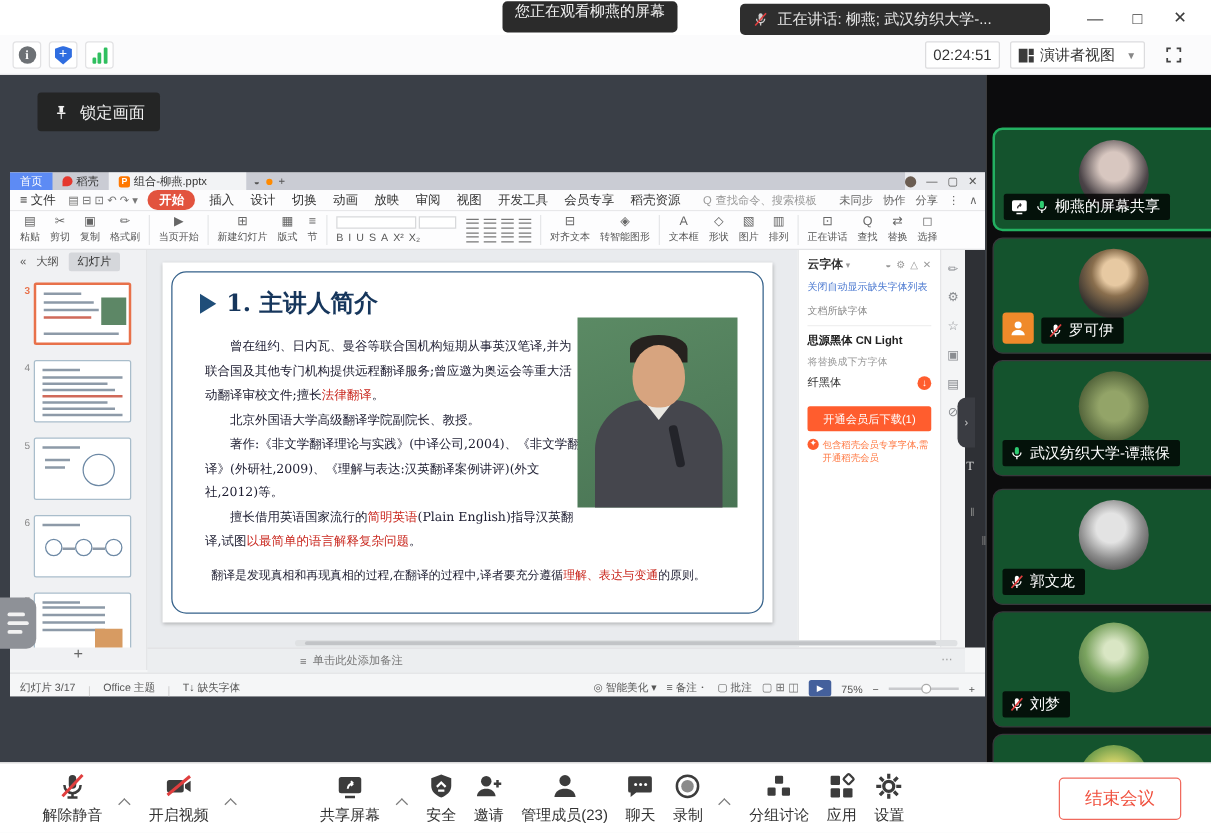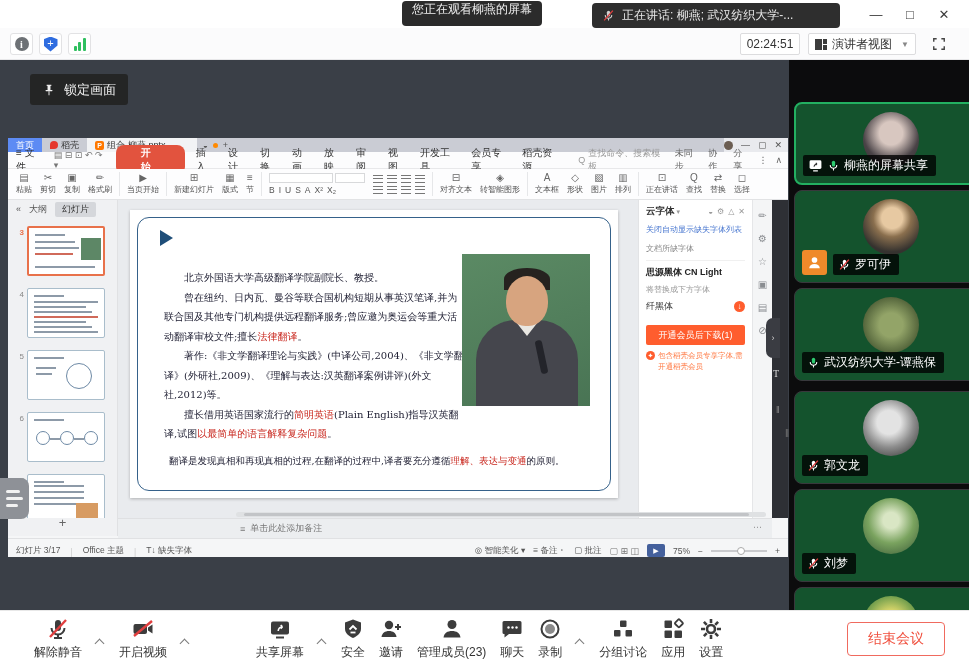--- a/index.html
+++ b/index.html
@@ -42,21 +42,21 @@
 .wtab.docer .flame { width:8px; height:8px; border-radius:50% 50% 50% 0; background:#e5382e; }
 .wtab.doc { background:#f2f3f5; min-width:110px; }
 .wtab.doc .pico { width:9px; height:9px; background:#ff7800; color:#fff; font-size:7px; font-weight:bold; display:flex; align-items:center; justify-content:center; border-radius:2px; }
 .tab-extra { display:flex; align-items:center; gap:5px; padding:0 6px; color:#555; }
 .tab-extra .odot { width:5px; height:5px; border-radius:50%; background:#ff8a00; }
 .wps-winctl { margin-left:auto; display:flex; align-items:center; gap:8px; padding-right:6px; background:#e9eaee; color:#555; }
 .wps-winctl .ava { width:9px; height:9px; border-radius:50%; background:#6b5d52; }
 .wps-menu { position:absolute; left:0; top:14px; width:780px; height:17px; background:#fcfcfd; border-bottom:1px solid #e8e8ea; display:flex; align-items:center; padding:0 6px; gap:8px; font-size:10px; color:#333; }
 .wps-menu .qicos { display:flex; gap:5px; color:#777; font-size:9px; }
 .wps-menu .mi { padding:0 2px; }
-.wps-menu .mi.active { background:#e2533e; color:#fff; border-radius:8px; padding:1px 25px; font-weight:bold; }
+.wps-menu .mi.active { background:#e2533e; color:#fff; border-radius:8px; padding:1px 9px; font-weight:bold; }
 .wps-search { display:flex; align-items:center; gap:3px; color:#999; margin-left:8px; font-size:9px; }
 .wps-mright { margin-left:auto; display:flex; gap:8px; color:#666; font-size:9px; align-items:center; }
 .wps-ribbon { position:absolute; left:0; top:31px; width:780px; height:31px; background:#fdfdfe; border-bottom:1px solid #e2e3e5; display:flex; align-items:center; padding:0 4px; }
 .rb-item { display:flex; flex-direction:column; align-items:center; justify-content:center; gap:1px; padding:0 4px; color:#555; }
 .rb-item .rico { font-size:10px; color:#666; line-height:10px; }
 .rb-item .rlab { font-size:8px; white-space:nowrap; }
 .rb-div { width:1px; height:24px; background:#e6e7e9; margin:0 3px; }
 .rb-fontbox { display:flex; flex-direction:column; gap:2px; padding:0 4px; }
 .rb-fontbox .boxes { display:flex; gap:2px; }
 .rb-fontbox .fbox { width:64px; height:10px; border:1px solid #d8d9db; background:#fff; }
@@ -495,24 +495,25 @@
               </div>
             </div>
           <div class="add-slide">+</div>
         </div>
 
         <div class="wps-canvas">
           <div class="slide">
             <div class="slide-frame"></div>
             <div class="slide-title">
               <span class="tri"></span>
+              <span class="ttext">1. 主讲人简介</span>
             </div>
             <div class="slide-body" id="slideBody">
+                <p><span>曾在纽约、日内瓦、曼谷等联合国机构短期从事英汉笔译,并为联合国及其他专门机构提供远程翻译服务;曾应邀为奥运会等重大活动翻译审校文件;擅长</span><span class="slide-red">法律翻译</span><span>。</span></p>
                 <p><span>北京外国语大学高级翻译学院副院长、教授。</span></p>
-                <p><span>曾在纽约、日内瓦、曼谷等联合国机构短期从事英汉笔译,并为联合国及其他专门机构提供远程翻译服务;曾应邀为奥运会等重大活动翻译审校文件;擅长</span><span class="slide-red">法律翻译</span><span>。</span></p>
                 <p><span>著作:《非文学翻译理论与实践》(中译公司,2004)、《非文学翻译》(外研社,2009)、《理解与表达:汉英翻译案例讲评)(外文社,2012)等。</span></p>
                 <p><span>擅长借用英语国家流行的</span><span class="slide-red">简明英语</span><span>(Plain English)指导汉英翻译,试图</span><span class="slide-red">以最简单的语言解释复杂问题</span><span>。</span></p>
               </div>
             <div class="slide-footer" id="slideFooter"><span>翻译是发现真相和再现真相的过程,在翻译的过程中,译者要充分遵循</span><span class="slide-red">理解、表达与变通</span><span>的原则。</span></div>
             <div class="slide-photo">
               <div class="ph-body"></div>
                 <div class="ph-collar"></div>
                 <div class="ph-hair"></div>
                 <div class="ph-face"></div>
                 <div class="ph-mic"></div>

